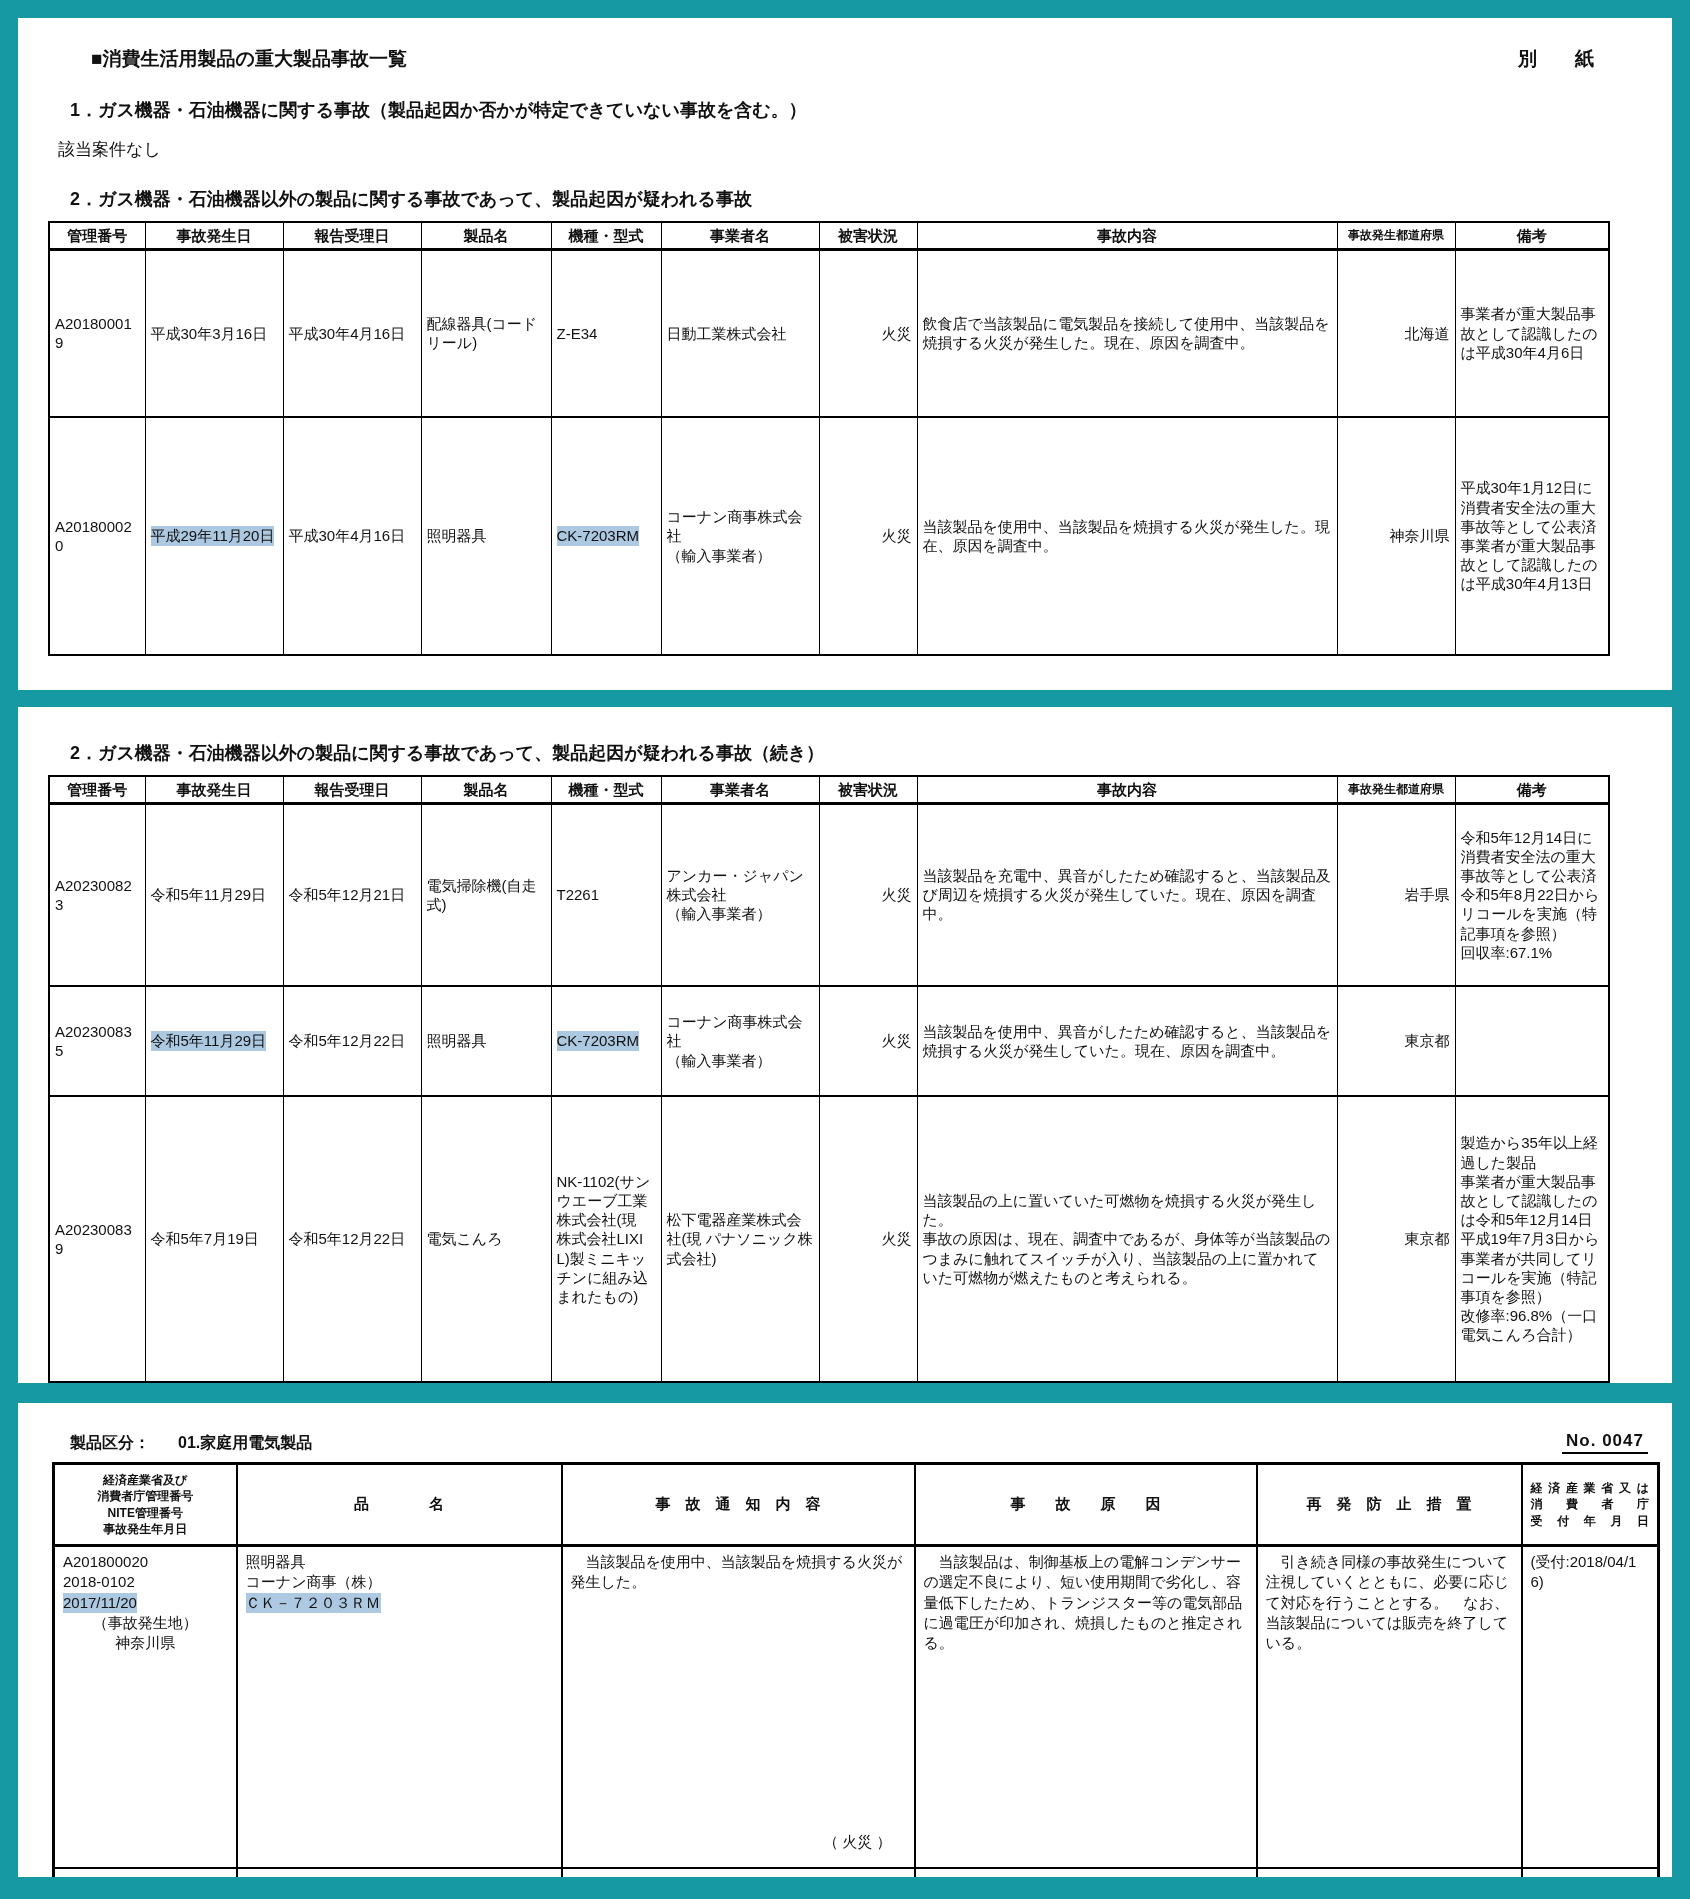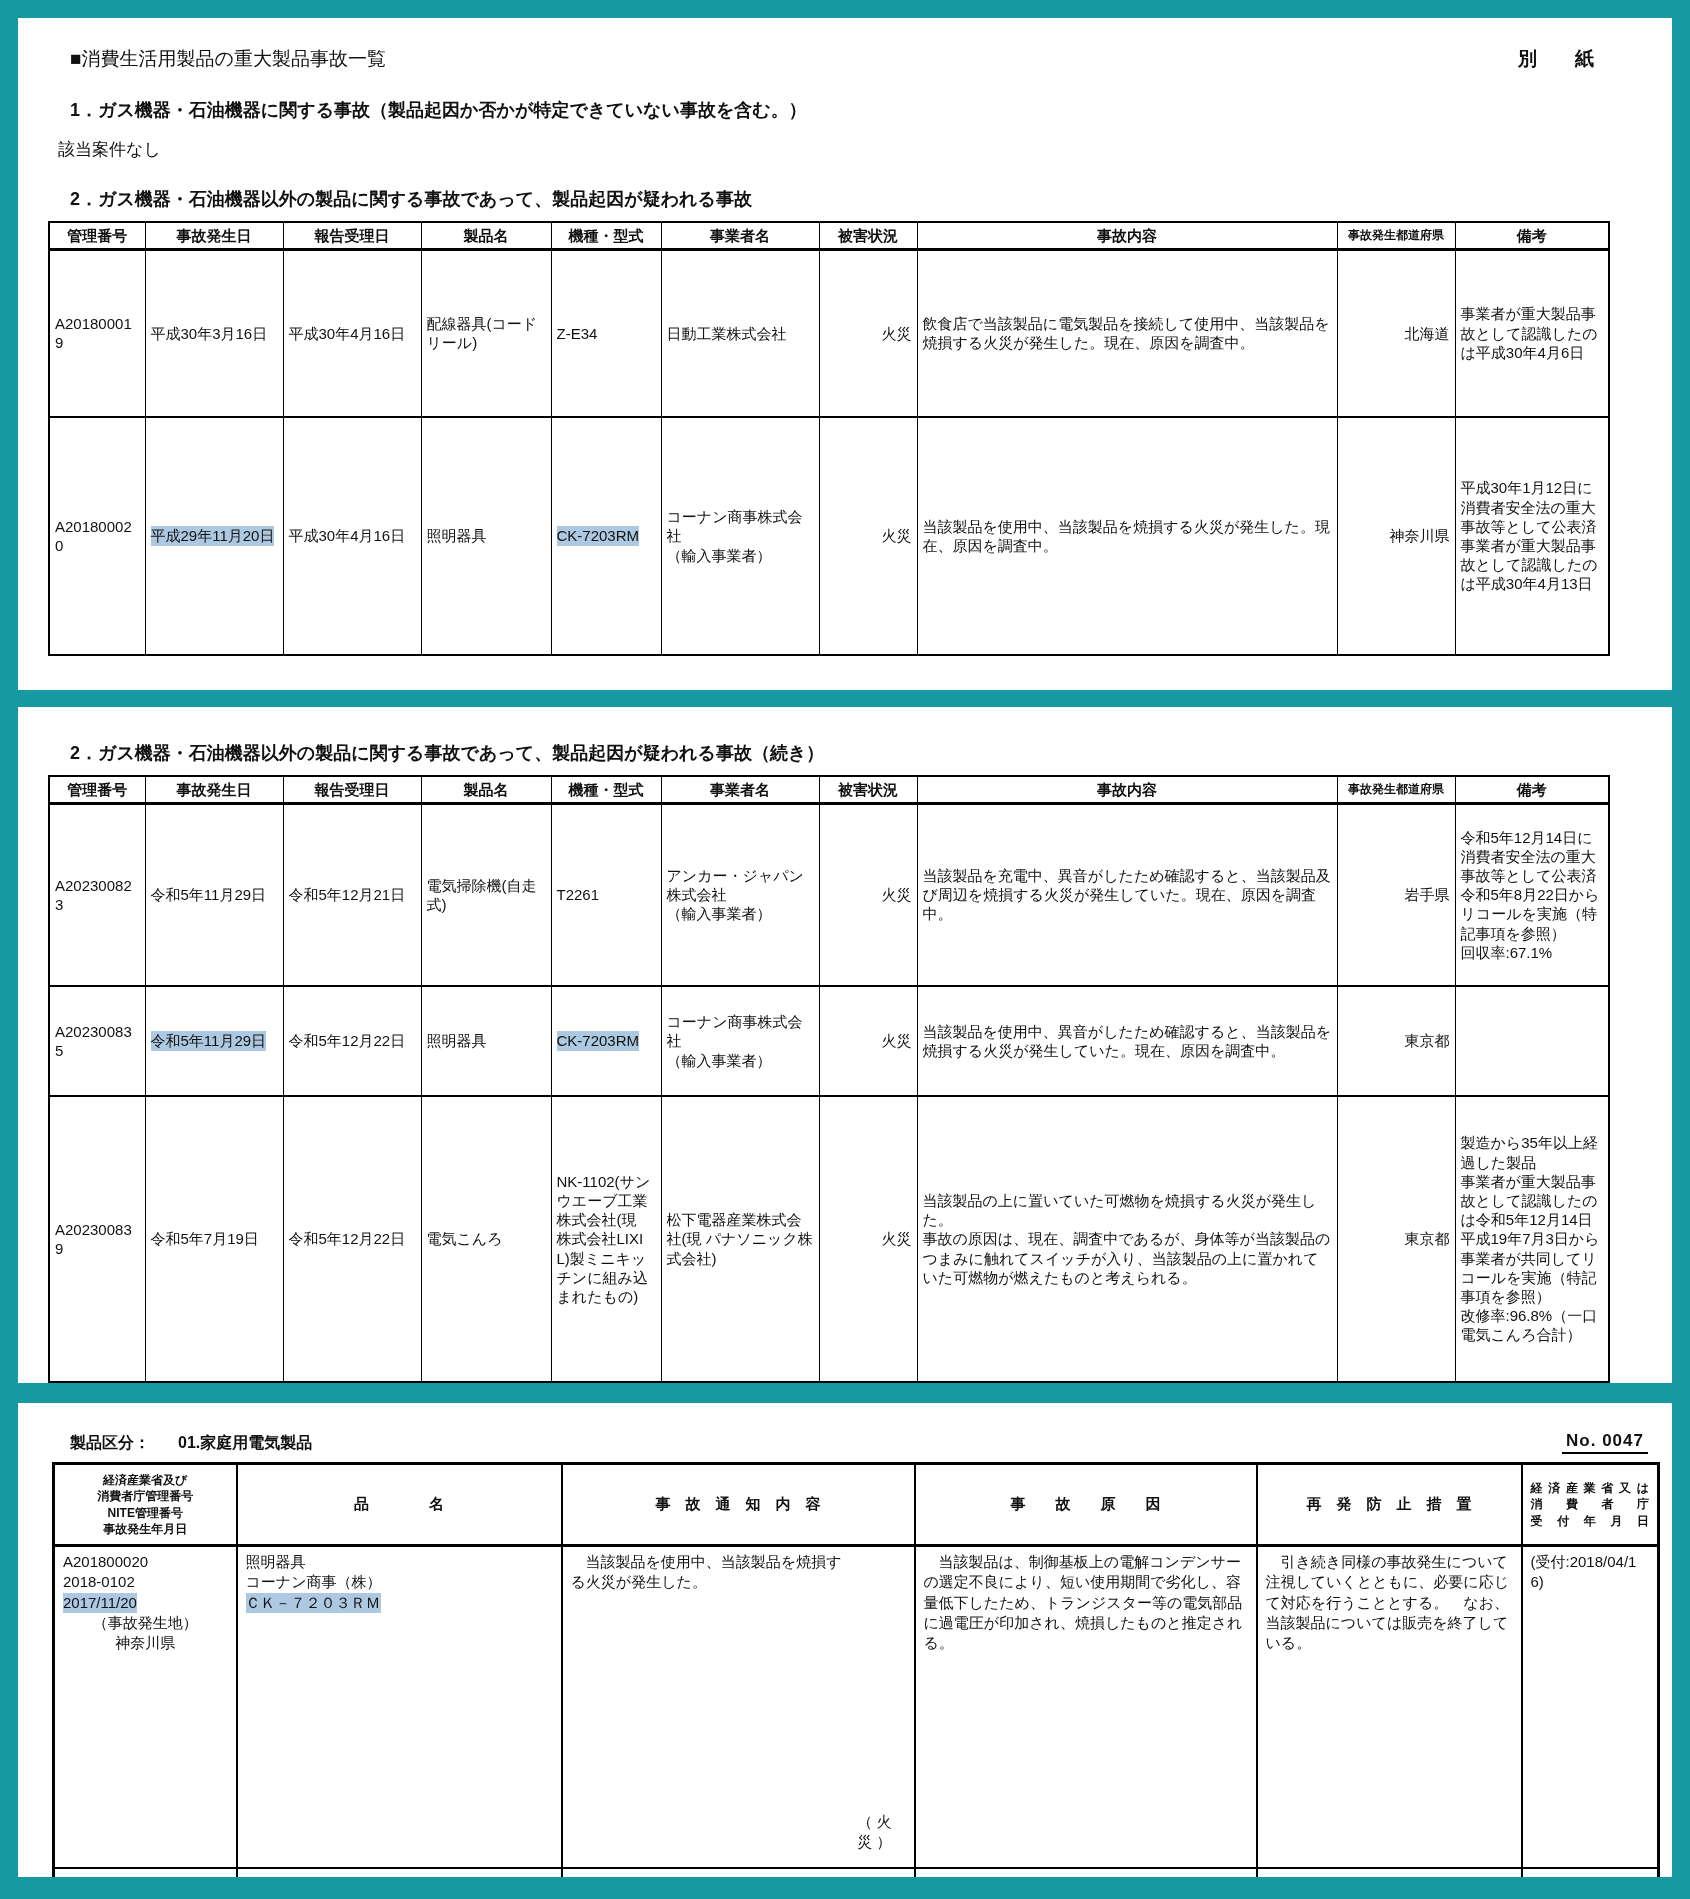--- a/index.html
+++ b/index.html
@@ -9,21 +9,21 @@
     font-family:"Liberation Sans","DejaVu Sans",sans-serif;
     color:#111;
   }
   .panel { background:#ffffff; margin:0 18px; box-sizing:border-box; overflow:hidden; }
   #panel1 { height:672px; padding-top:28px; margin-top:18px; }
   #panel2 { height:676px; padding-top:34px; margin-top:17px; }
   #panel3 { height:474px; padding-top:28px; margin-top:20px; }
 
   .title-row { display:flex; justify-content:space-between; align-items:flex-start;
                margin:0 78px 0 52px; }
-  .doc-title { font-size:19px; font-weight:normal; }
+  .doc-title { font-size:19px; font-weight:bold;margin-left:21px; }
   .attachment { font-size:19px; font-weight:bold; }
   .section-heading { font-size:18px; font-weight:bold; margin:26px 52px 0 52px; }
   .section-note { font-size:17px; margin:16px 52px 0 40px; }
   #panel2 .section-heading { margin-top:0; }
 
   table.incident { border-collapse:collapse; table-layout:fixed;
                    margin:10px 0 0 30px; width:1560px; font-size:15px; }
   table.incident th, table.incident td {
     border:1px solid #000; border-top-width:2px; border-bottom-width:2px;
     padding:3px 5px; vertical-align:middle; line-height:1.28;
@@ -63,21 +63,21 @@
   table.detail tr.dhead { height:82px; }
   table.detail tr.drow { height:322px; }
   table.detail tr.sliver { height:40px; }
   .justify3 { text-align:justify; text-align-last:justify; white-space:pre-line;
               padding:0 6px; }
   .stack div { margin-top:0; }
   .mt40 { margin-top:42px; }
   .mt46 { margin-top:46px; }
   .mt48 { margin-top:50px; }
   .mt8  { margin-top:10px; }
-  .cellflex { display:flex; flex-direction:row; height:300px; }
+  .cellflex { display:flex; flex-direction:column; height:300px; }
   .flex-bottom { margin-top:auto; text-align:right; padding-right:14px; }
   .inline-hl { display:inline-block; }
 </style>
 </head>
 <body>
 
 <div class="panel" id="panel1">
   <div class="title-row">
     <div class="doc-title">■消費生活用製品の重大製品事故一覧</div>
     <div class="attachment">別　　紙</div>

